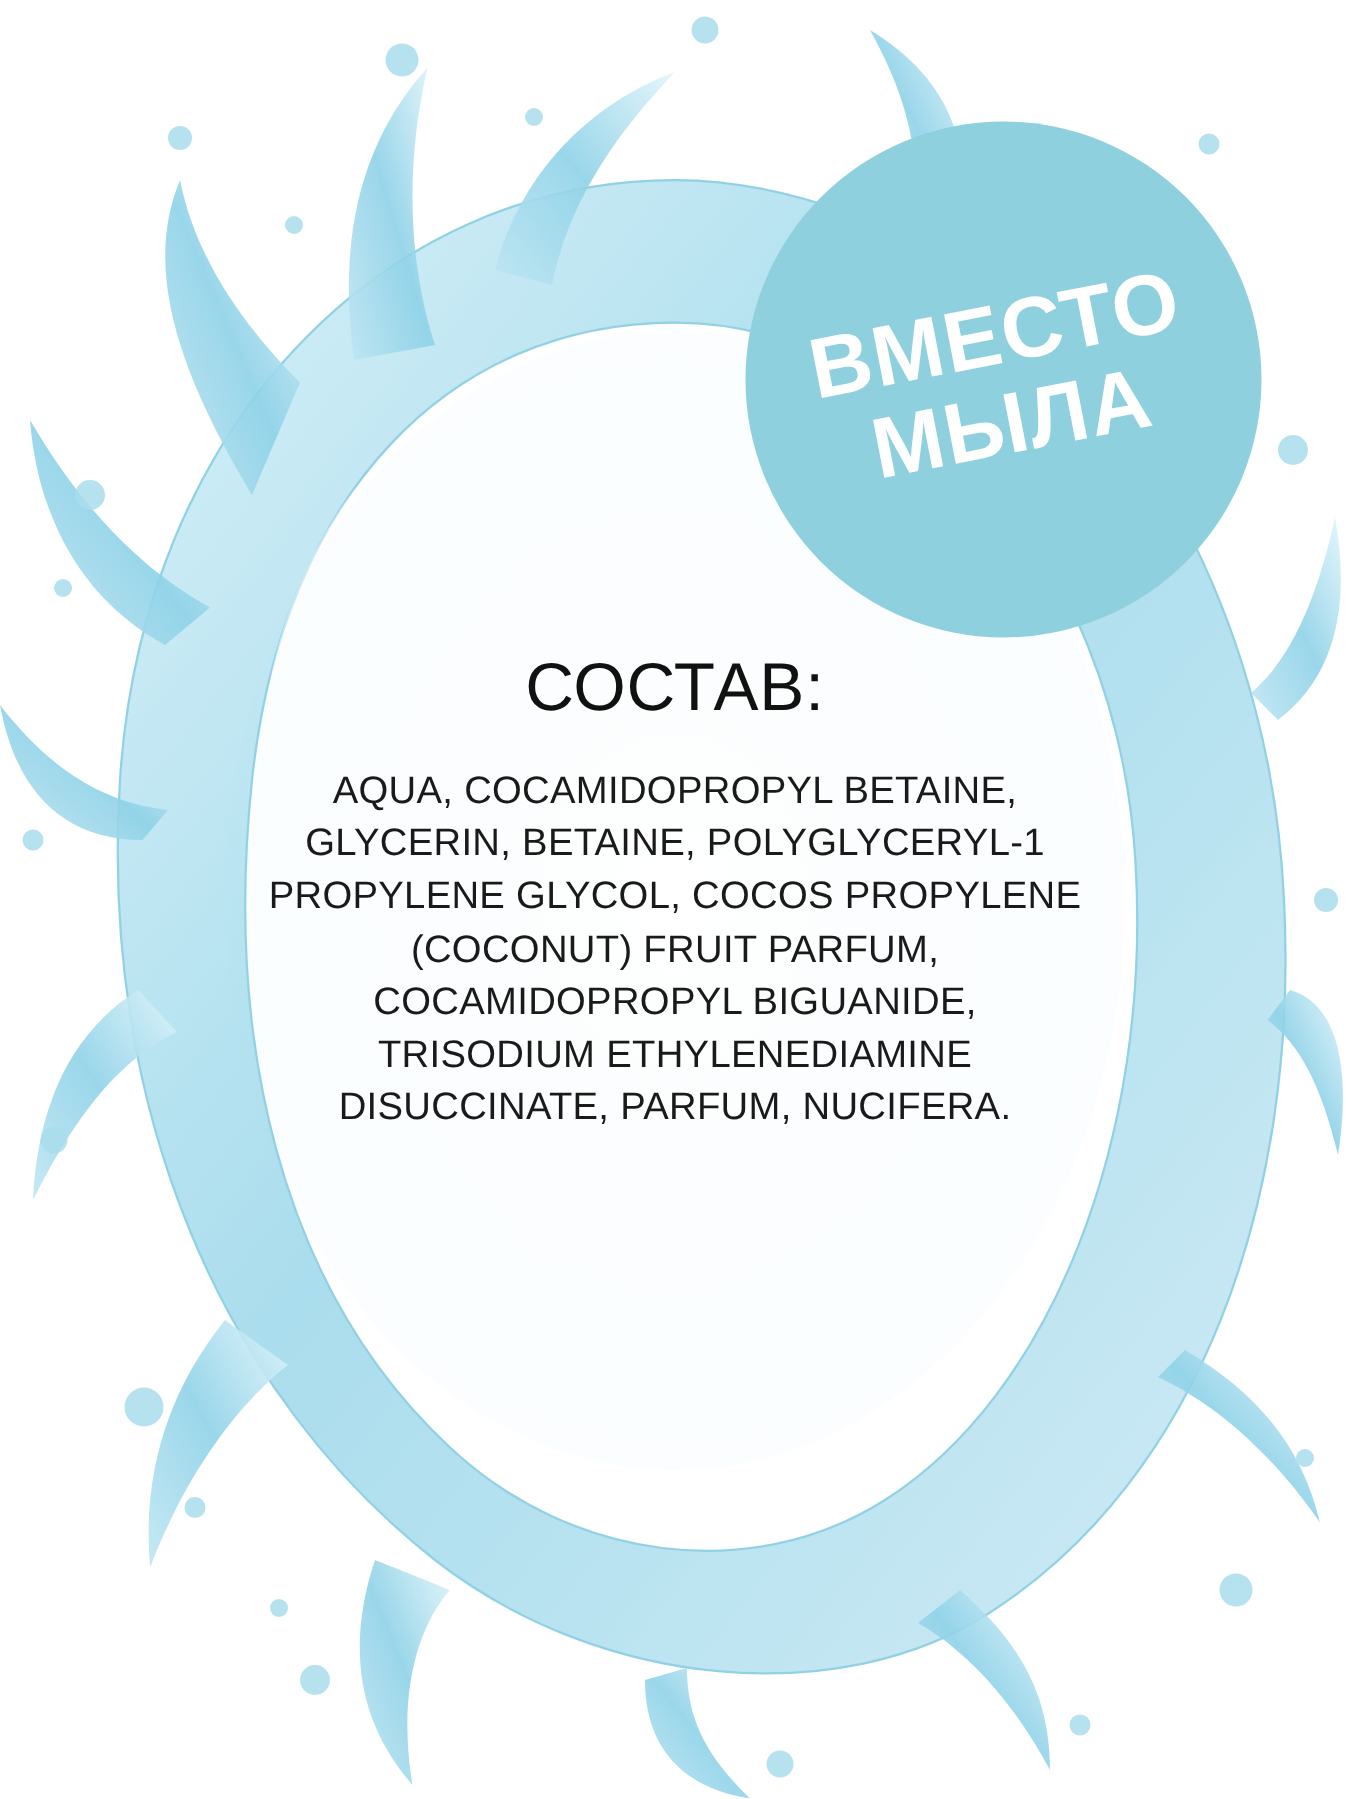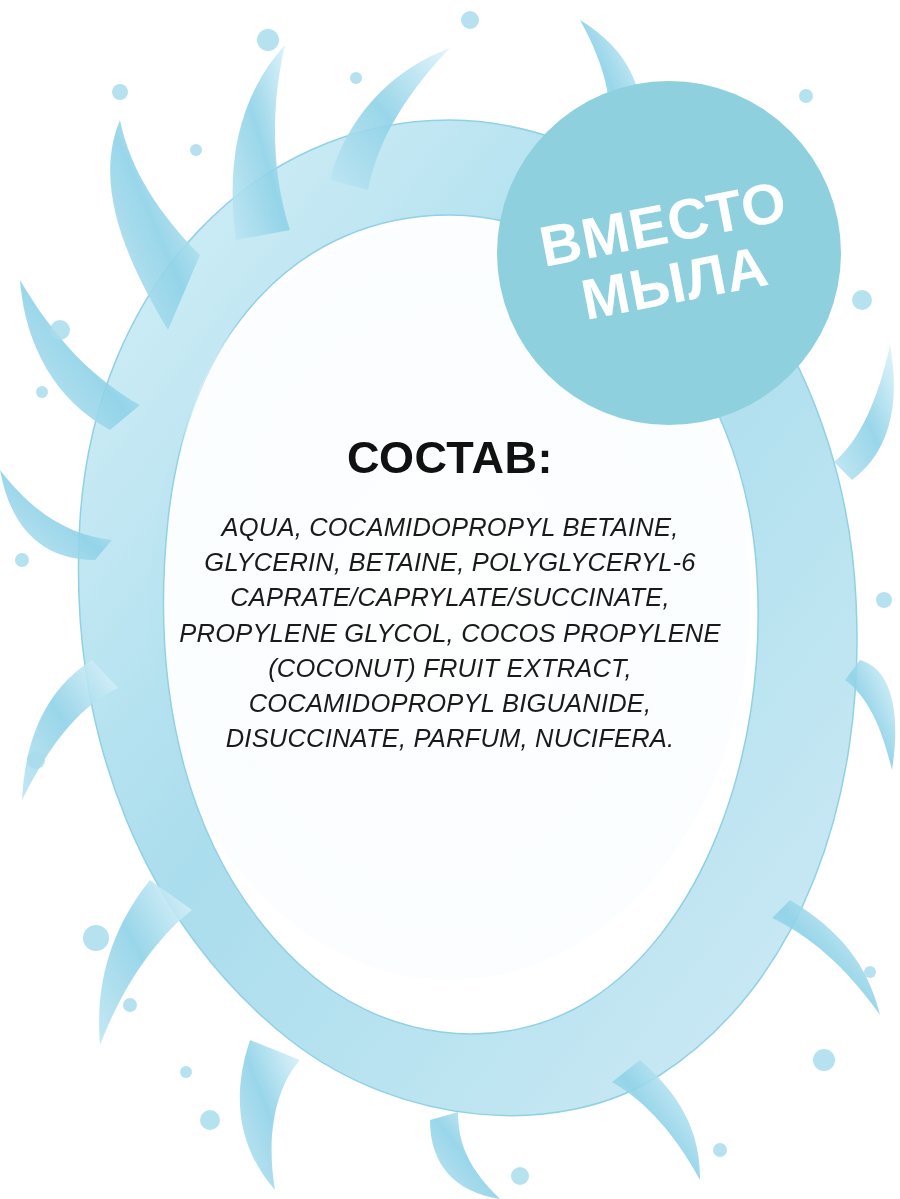--- a/index.html
+++ b/index.html
@@ -59,34 +59,33 @@
   
   .content {
     position: absolute;
     left: 150px;
     top: 432px;
     width: 600px;
     text-align: center;
   }
   .heading {
     font-size: 45px;
-    font-weight: 700;
+    font-weight: 400;
     letter-spacing: 0.5px;
     color: #111111;
     margin: 0 0 26px 0;
     font-family: "Liberation Sans", sans-serif;
   }
   .ingredients {
     font-size: 25.5px;
     line-height: 1.38;
     color: #1a1a1a;
     letter-spacing: 0.2px;
     margin: 0;
     font-family: "Liberation Sans", sans-serif;
-    font-style: italic;
   }
   .ingredients-line {
     display: block;
     white-space: nowrap;
   }
 </style>
 </head>
 <body>
 
 <div class="page">
@@ -179,22 +178,22 @@
 
   <div class="badge">
     <div class="badge-text">ВМЕСТО
 МЫЛА</div>
   </div>
 
   <div class="content">
     <h1 class="heading">СОСТАВ:</h1>
     <p class="ingredients">
       <span class="ingredients-line">AQUA, COCAMIDOPROPYL BETAINE,</span>
-      <span class="ingredients-line">GLYCERIN, BETAINE, POLYGLYCERYL-6</span>
-      <span class="ingredients-line">CAPRATE/CAPRYLATE/SUCCINATE,</span>
+      <span class="ingredients-line">GLYCERIN, BETAINE, POLYGLYCERYL-1</span>
       <span class="ingredients-line">PROPYLENE GLYCOL, COCOS PROPYLENE</span>
-      <span class="ingredients-line">(COCONUT) FRUIT EXTRACT,</span>
+      <span class="ingredients-line">(COCONUT) FRUIT PARFUM,</span>
       <span class="ingredients-line">COCAMIDOPROPYL BIGUANIDE,</span>
+      <span class="ingredients-line">TRISODIUM ETHYLENEDIAMINE</span>
       <span class="ingredients-line">DISUCCINATE, PARFUM, NUCIFERA.</span>
     </p>
   </div>
 
 </div>
 
 </body></html>

